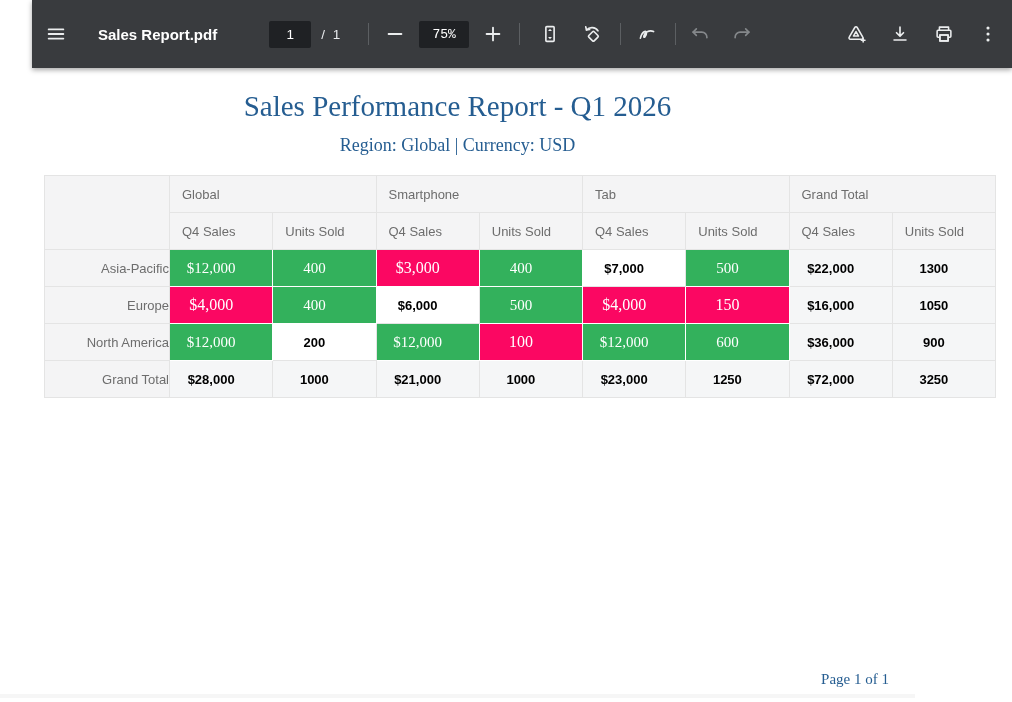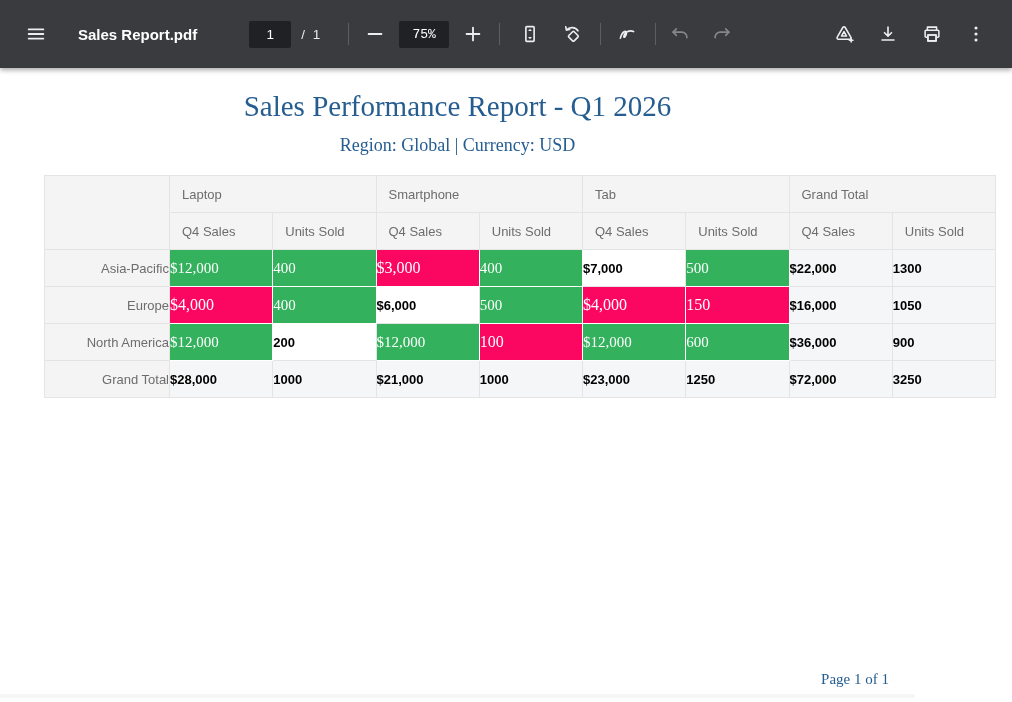--- a/index.html
+++ b/index.html
@@ -2,25 +2,26 @@
 <html><head>
 <meta charset="utf-8">
 <style>
   * { margin:0; padding:0; box-sizing:border-box; }
   html,body { width:1012px; height:702px; overflow:hidden; background:#fff;
               font-family:"Liberation Sans", sans-serif; }
 
   
   .toolbar {
     display:flex; align-items:center;
-    height:68px; padding:0 20px;
+    height:68px; padding:0 8px;
     background:#393b3e;
     box-shadow:0 2px 5px rgba(0,0,0,.35);
     position:relative; z-index:5;
     color:#ebedee;
+    margin-left:32px;
   }
   .tb-btn {
     width:32px; height:32px; border:none; background:transparent; color:#ebedee;
     display:flex; align-items:center; justify-content:center; cursor:pointer;
     border-radius:50%; padding:0; flex:0 0 auto;
   }
   .tb-btn.disabled { color:#85888b; cursor:default; }
   .tb-btn svg { display:block; }
   .doc-title { margin-left:26px; font-size:15px; font-weight:700; color:#ffffff; white-space:nowrap; }
   .page-box {
@@ -54,21 +55,21 @@
   th, td { border-right:1px solid #e4e4e4; border-bottom:1px solid #e4e4e4; overflow:hidden; white-space:nowrap; }
   thead th {
     background:#f4f4f5; color:#6d6d6d; font-weight:400; font-size:13px;
     text-align:left; padding:0 0 0 12px; height:37px;
   }
   th.corner { background:#f4f4f5; }
   tbody th.label-cell {
     background:#f4f4f5; color:#6d6d6d; font-weight:400; font-size:13px;
     text-align:right; padding:0 0 0 12px; height:37px;
   }
-  tbody td { text-align:left; padding:0 20px 0 0; height:37px; font-size:13px; }
+  tbody td { text-align:center; padding:0 20px 0 0; height:37px; font-size:13px; }
   td.c-green { background:#33b15c; color:#fff; font-family:"Liberation Serif","DejaVu Serif",serif; font-size:15px; border-right-color:#fff; border-bottom-color:#fff; }
   td.c-pink  { background:#fb0762; color:#fff; font-family:"Liberation Serif","DejaVu Serif",serif; font-size:16px; border-right-color:#fff; border-bottom-color:#fff; }
   td.c-white { background:#ffffff; color:#000; font-weight:700; }
   td.c-total { background:#f5f6f7; color:#000; font-weight:700; }
 
   
   .totals-line { text-align:center; margin-top:163px; font-size:17px; }
   .generated-line { text-align:center; margin-top:7px; font-size:16px; }
   .page-footer { position:absolute; right:26px; bottom:10px; font-size:15px; }
 </style>
@@ -220,21 +221,21 @@
           <col>
           <col>
           <col>
           <col>
           <col>
           <col>
       </colgroup>
       <thead>
         <tr>
           <th class="corner" rowspan="2"></th>
-        <th colspan="2">Laptop</th>
+        <th colspan="2">Global</th>
             <th colspan="2">Smartphone</th>
             <th colspan="2">Tab</th>
             <th colspan="2">Grand Total</th>
           </tr>
         <tr>
             <th>Q4 Sales</th>
             <th>Units Sold</th>
             <th>Q4 Sales</th>
             <th>Units Sold</th>
             <th>Q4 Sales</th>

